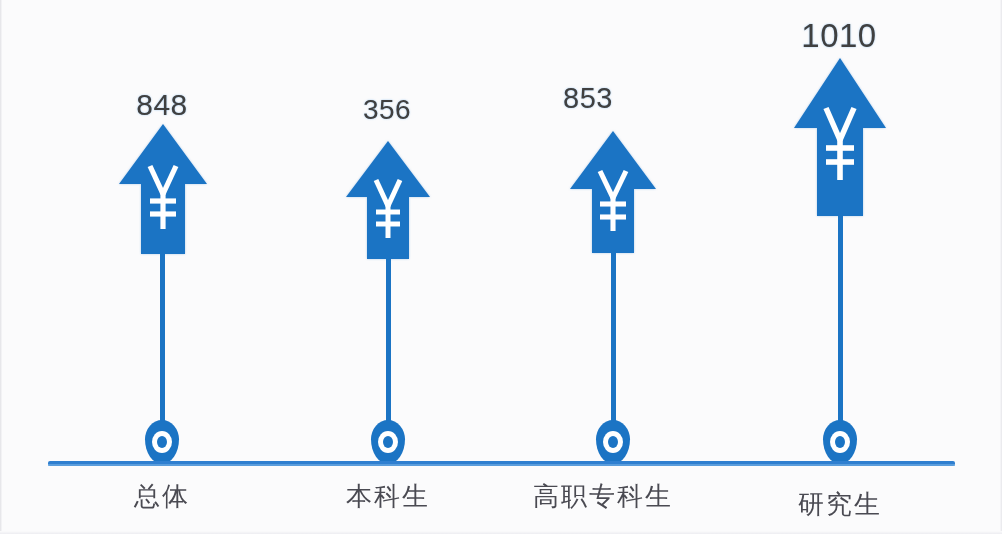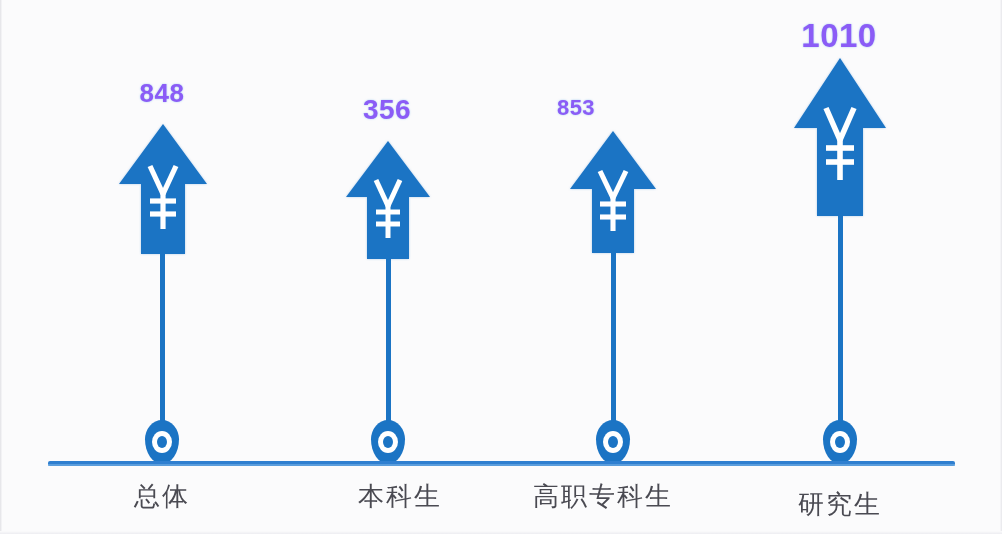--- a/index.html
+++ b/index.html
@@ -56,22 +56,22 @@
     position:absolute;left:12px;top:16px;width:10px;height:12px;
     background:#1b74c4;border-radius:50%;
   }
 
   .arrow{position:absolute;transform:translateX(-50%);}
   .arrow svg{display:block;filter:drop-shadow(0 0 1px rgba(120,170,220,.55));}
 
   .value{
     position:absolute;
     transform:translateX(-50%);
-    color:#8b5cf6;
-    font-weight:700;
+    color:#404040;
+    font-weight:400;
     letter-spacing:.5px;
     text-shadow:0 0 2px rgba(110,175,235,.65);
     white-space:nowrap;
   }
 
   .cat-label{
     position:absolute;
     transform:translateX(-50%);
     top:479px;
     color:#4a4a52;
@@ -84,21 +84,21 @@
 </head>
 <body>
 
 <div id="stage">
 
   <div class="edge-left"></div>
   <div class="edge-right"></div>
   <div class="edge-bottom"></div>
 
   <div class="item">
-    <div class="value" style="left:162px;top:78px;font-size:26px;">848</div>
+    <div class="value" style="left:162px;top:88px;font-size:30px;">848</div>
 
     <div class="arrow" style="left:163px;top:122px;">
       <svg width="92" height="134" viewBox="0 0 92 134">
         <path d="M46 2 L90 62 L68 62 L68 132 L24 132 L24 62 L2 62 Z" fill="#1b74c4"></path>
         <g stroke="#ffffff" stroke-width="5.2" fill="none" stroke-linecap="butt">
           <path d="M33 44 L46 72"></path>
           <path d="M59 44 L46 72"></path>
           <path d="M46 69 L46 107"></path>
           <path d="M33 79 L59 79"></path>
           <path d="M33 92 L59 92"></path>
@@ -134,25 +134,25 @@
     </div>
 
     <div class="stem" style="left:386px;top:258px;height:180px;"></div>
 
     <div class="marker" style="left:388px;top:420px;">
       <div class="outer"></div>
         <div class="ring"></div>
         <div class="dot"></div>
     </div>
 
-    <div class="cat-label" style="left:400px;">本科生</div>
-  </div>
-
-  <div class="item">
-    <div class="value" style="left:576px;top:82px;font-size:22px;margin-top:13px;">853</div>
+    <div class="cat-label" style="left:388px;">本科生</div>
+  </div>
+
+  <div class="item">
+    <div class="value" style="left:588px;top:82px;font-size:29px;">853</div>
 
     <div class="arrow" style="left:613px;top:129px;">
       <svg width="90" height="126" viewBox="0 0 90 126">
         <path d="M45 2 L88 60 L66 60 L66 124 L24 124 L24 60 L2 60 Z" fill="#1b74c4"></path>
         <g stroke="#ffffff" stroke-width="5.1" fill="none" stroke-linecap="butt">
           <path d="M32 42 L45 69"></path>
           <path d="M58 42 L45 69"></path>
           <path d="M45 66 L45 102"></path>
           <path d="M32 75 L58 75"></path>
           <path d="M32 88 L58 88"></path>

